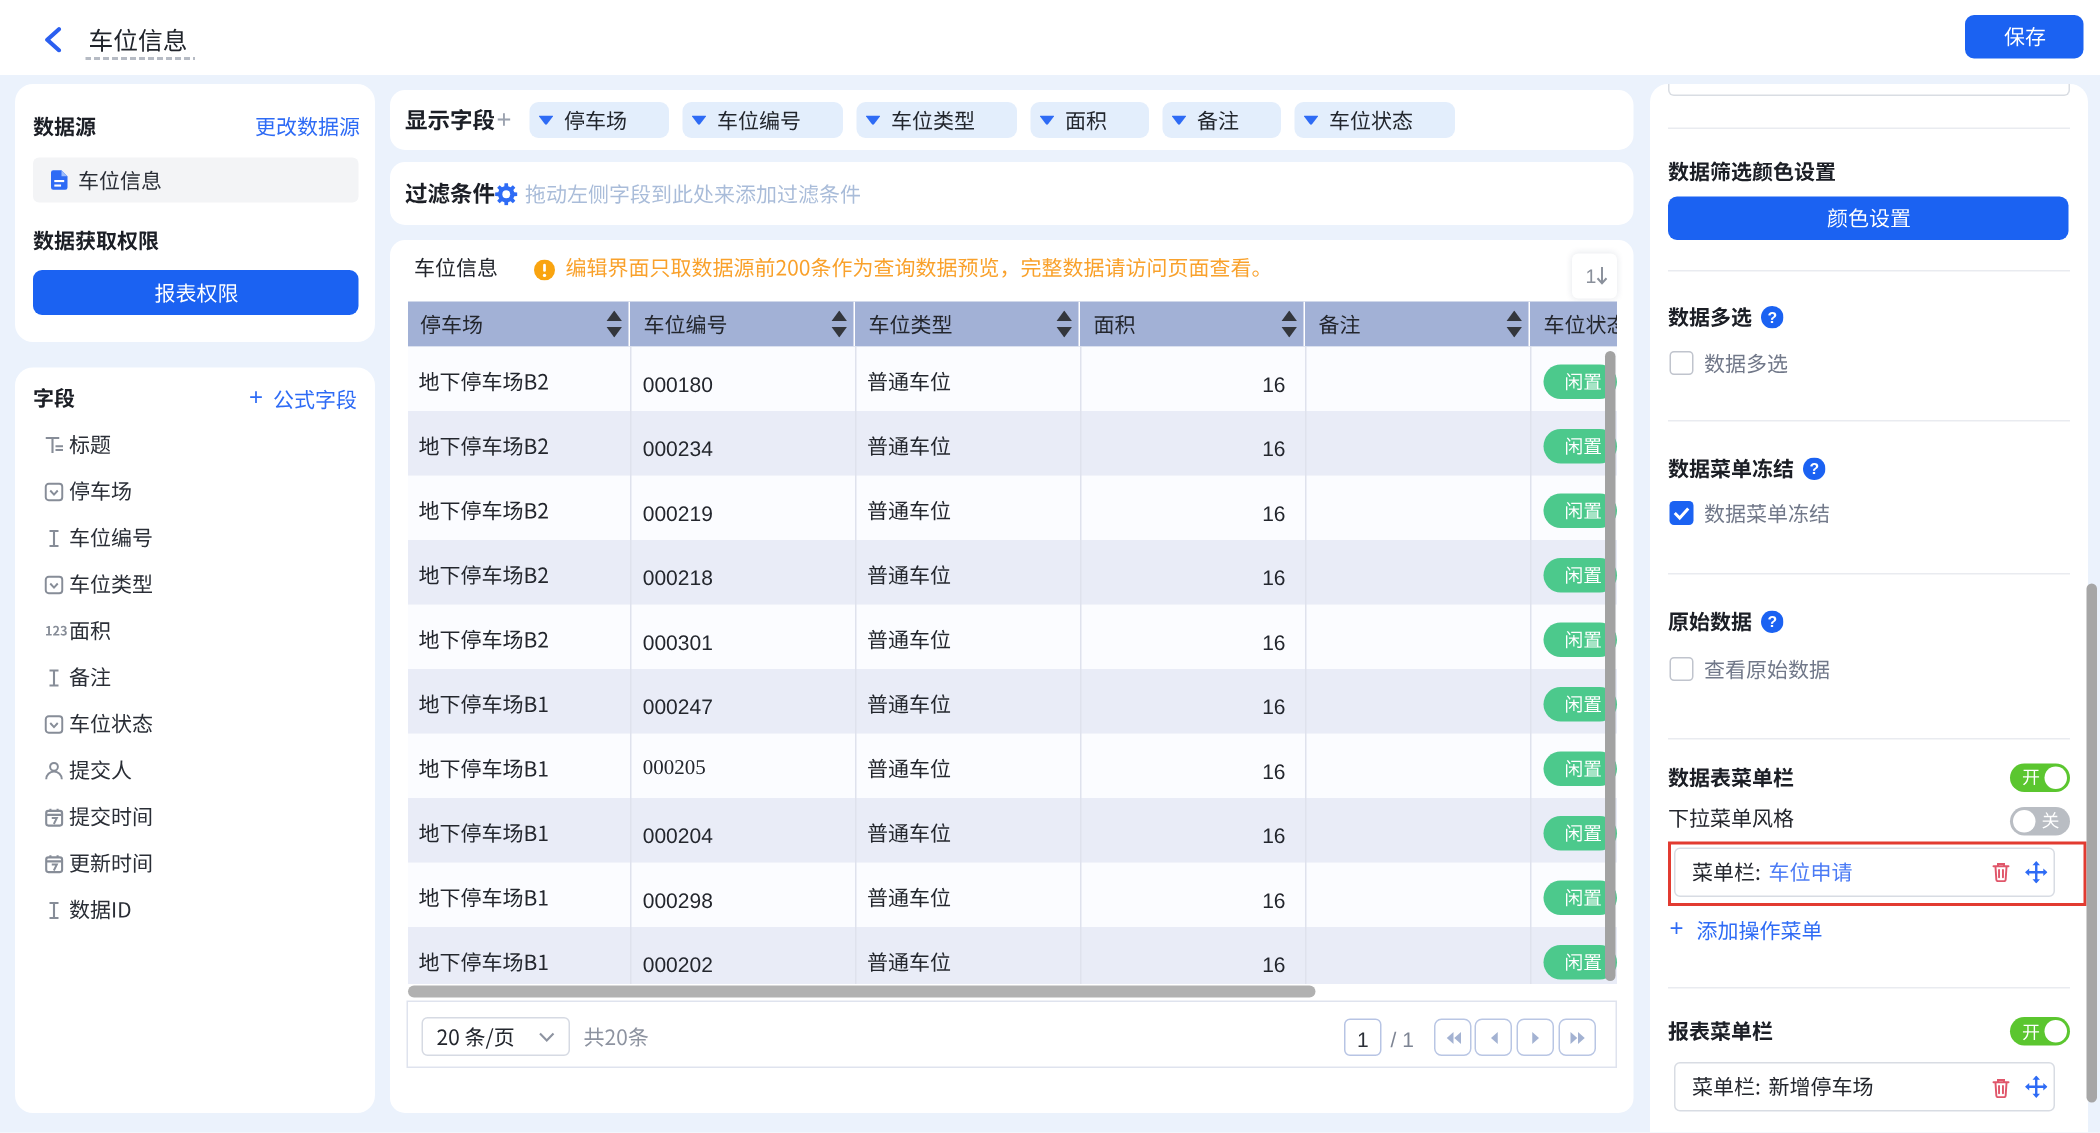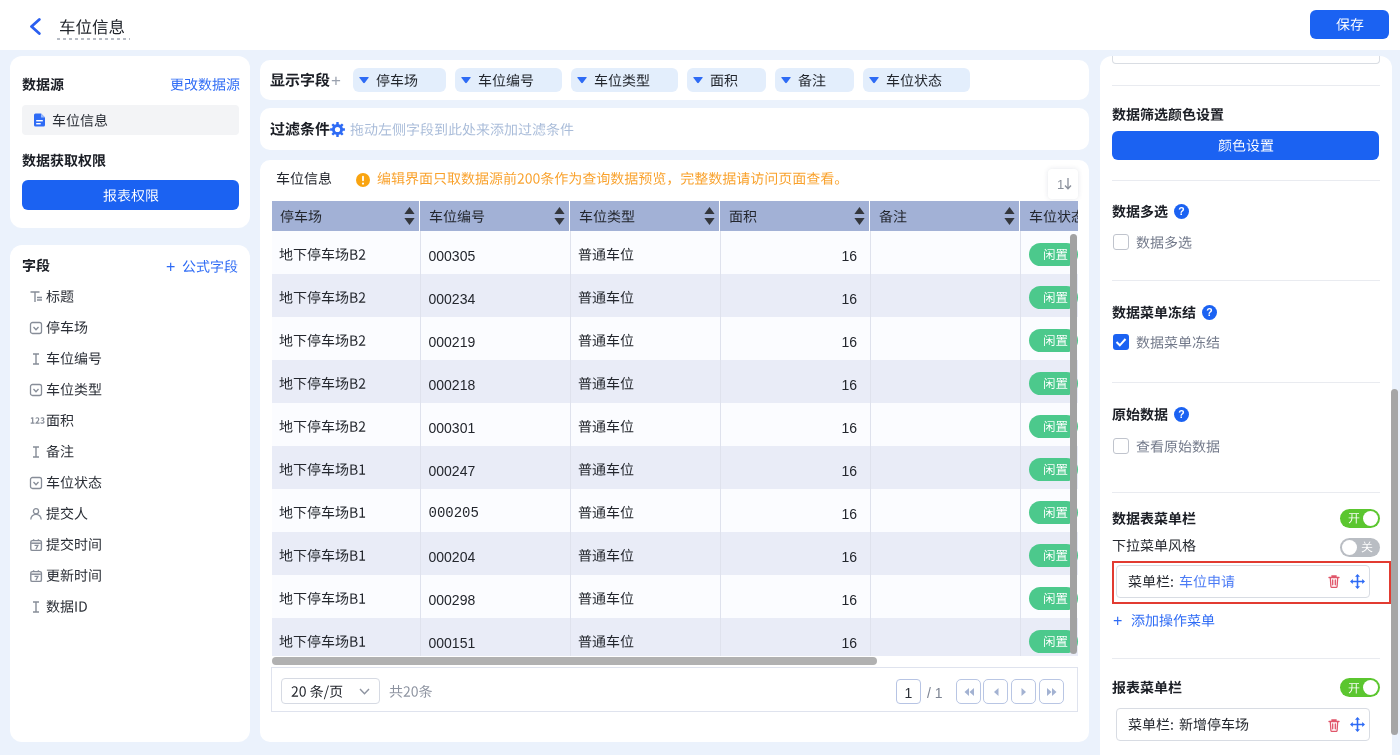--- a/index.html
+++ b/index.html
@@ -705,21 +705,21 @@
           <use href="#r5730" x="0"></use>
           <use href="#r4e0b" x="1000"></use>
           <use href="#r505c" x="2000"></use>
           <use href="#r8f66" x="3000"></use>
           <use href="#r573a" x="4000"></use>
           <use href="#r0042" x="5000"></use>
           <use href="#r0032" x="5657"></use>
         </g>
       </svg>
     </div>
-<div style="position:absolute;top:254.5px;font-weight:400;font-size:14px;font-family:'Liberation Sans',sans-serif;color:#23262d;line-height:0;white-space:pre;left:428.5px;"><span style="vertical-align:middle">000305</span></div>
+<div style="position:absolute;top:254.5px;font-weight:400;font-size:14px;font-family:'Liberation Sans',sans-serif;color:#23262d;line-height:0;white-space:pre;left:428.5px;"><span style="vertical-align:middle">000180</span></div>
 <div style="position:absolute;left:578.0px;top:244.0px">
       <svg width="56.0" height="21" viewBox="0 0 56.0 21" style="display:block;">
         <g transform="translate(0,15.68) scale(0.01400,-0.01400)" fill="#23262d">
           <use href="#r666e" x="0"></use>
           <use href="#r901a" x="1000"></use>
           <use href="#r8f66" x="2000"></use>
           <use href="#r4f4d" x="3000"></use>
         </g>
       </svg>
     </div>
@@ -909,21 +909,21 @@
           <use href="#r5730" x="0"></use>
           <use href="#r4e0b" x="1000"></use>
           <use href="#r505c" x="2000"></use>
           <use href="#r8f66" x="3000"></use>
           <use href="#r573a" x="4000"></use>
           <use href="#r0042" x="5000"></use>
           <use href="#r0031" x="5657"></use>
         </g>
       </svg>
     </div>
-<div style="position:absolute;top:512.5px;font-weight:400;font-size:14px;font-family:Liberation Mono, monospace;color:#23262d;line-height:0;white-space:pre;left:428.5px;"><span style="vertical-align:middle">000205</span></div>
+<div style="position:absolute;top:512.5px;font-weight:400;font-size:14px;font-family:Liberation Serif, serif;color:#23262d;line-height:0;white-space:pre;left:428.5px;"><span style="vertical-align:middle">000205</span></div>
 <div style="position:absolute;left:578.0px;top:502.0px">
       <svg width="56.0" height="21" viewBox="0 0 56.0 21" style="display:block;">
         <g transform="translate(0,15.68) scale(0.01400,-0.01400)" fill="#23262d">
           <use href="#r666e" x="0"></use>
           <use href="#r901a" x="1000"></use>
           <use href="#r8f66" x="2000"></use>
           <use href="#r4f4d" x="3000"></use>
         </g>
       </svg>
     </div>
@@ -1011,21 +1011,21 @@
           <use href="#r5730" x="0"></use>
           <use href="#r4e0b" x="1000"></use>
           <use href="#r505c" x="2000"></use>
           <use href="#r8f66" x="3000"></use>
           <use href="#r573a" x="4000"></use>
           <use href="#r0042" x="5000"></use>
           <use href="#r0031" x="5657"></use>
         </g>
       </svg>
     </div>
-<div style="position:absolute;top:641.5px;font-weight:400;font-size:14px;font-family:'Liberation Sans',sans-serif;color:#23262d;line-height:0;white-space:pre;left:428.5px;"><span style="vertical-align:middle">000151</span></div>
+<div style="position:absolute;top:641.5px;font-weight:400;font-size:14px;font-family:'Liberation Sans',sans-serif;color:#23262d;line-height:0;white-space:pre;left:428.5px;"><span style="vertical-align:middle">000202</span></div>
 <div style="position:absolute;left:578.0px;top:631.0px">
       <svg width="56.0" height="21" viewBox="0 0 56.0 21" style="display:block;">
         <g transform="translate(0,15.68) scale(0.01400,-0.01400)" fill="#23262d">
           <use href="#r666e" x="0"></use>
           <use href="#r901a" x="1000"></use>
           <use href="#r8f66" x="2000"></use>
           <use href="#r4f4d" x="3000"></use>
         </g>
       </svg>
     </div>

